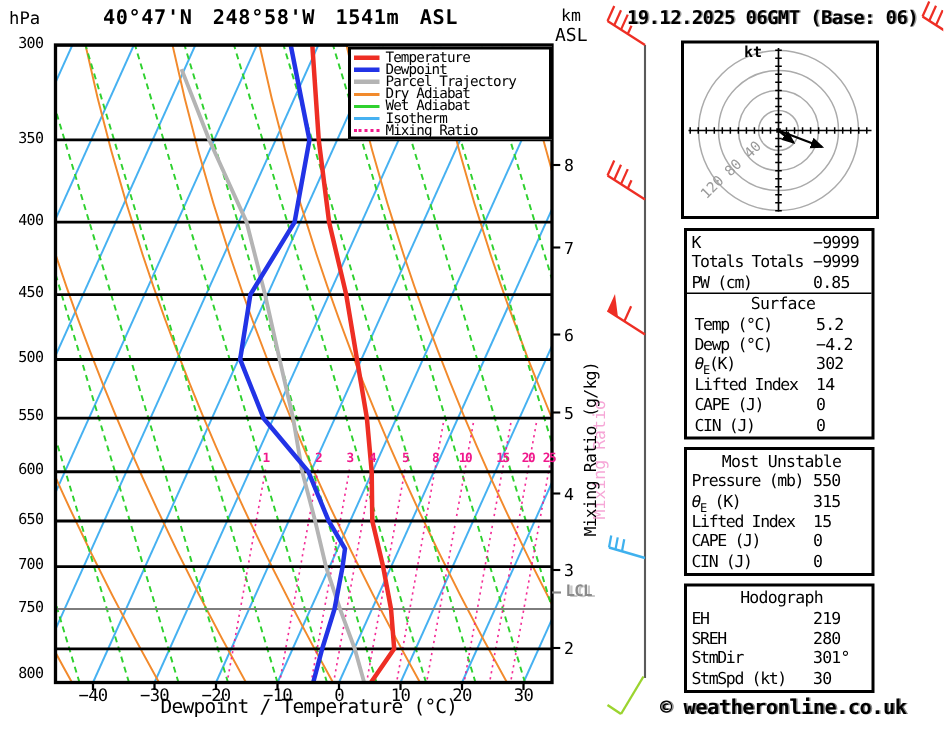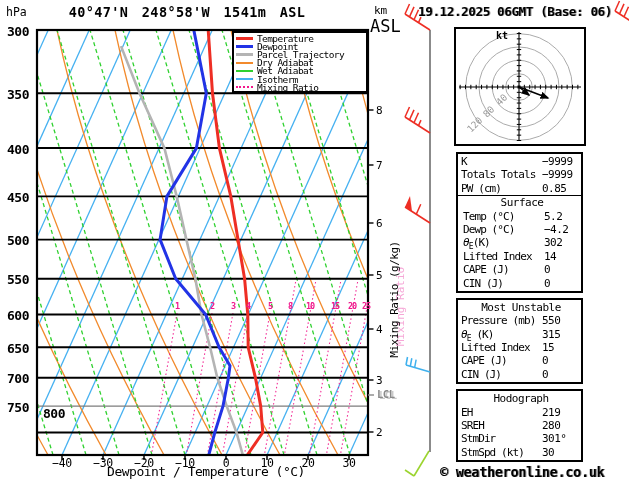--- a/index.html
+++ b/index.html
@@ -1,26 +1,26 @@
 <!DOCTYPE html>
 <html><head>
 <meta charset="utf-8">
 <style>
   html,body{margin:0;padding:0;background:#fff;}
   body{font-family:"DejaVu Sans Mono",monospace;color:#000;}
   .stage{position:relative;width:629px;height:486px;background:#fff;overflow:hidden;}
   .abs{position:absolute;}
   svg{position:absolute;left:0;top:0;}
-  .ptick{width:27px;text-align:left;font-size:13px;letter-spacing:-0.5px;font-weight:bold;}
+  .ptick{width:27px;text-align:center;font-size:10px;letter-spacing:-0.5px;}
   .xtick{width:34px;text-align:center;font-size:11.5px;letter-spacing:-0.5px;}
   .ktick{font-size:11px;}
   .mtick{font-size:8.5px;font-weight:bold;color:#f0188c;width:16px;text-align:center;letter-spacing:-1px;}
   #hpa-label{left:6px;top:5px;font-size:11.5px;}
   #km-label{left:374px;top:4px;font-size:11px;}
-  #asl-label{left:370px;top:16px;font-size:17px;}
+  #asl-label{left:370px;top:16px;font-size:12px;}
   #station-title{left:37px;top:4px;width:300px;text-align:center;font-weight:bold;font-size:13.5px;letter-spacing:0.4px;word-spacing:5px;}
   #date-title{left:402px;top:4px;width:226px;text-align:center;font-weight:bold;font-size:12.6px;letter-spacing:-0.4px;text-shadow:1px 0 0 rgba(0,0,0,0.4);white-space:nowrap;}
   #xaxis-title{left:96px;top:464px;width:220px;text-align:center;font-size:13px;letter-spacing:-0.5px;white-space:nowrap;}
   #mix-echo{left:345px;top:300px;width:110px;transform:rotate(-90deg);transform-origin:center;color:#f6a7d7;font-size:11px;text-align:center;white-space:nowrap;}
   #mix-label{left:314px;top:293px;width:160px;transform:rotate(-90deg);transform-origin:center;font-size:11px;letter-spacing:-0.5px;text-align:center;white-space:nowrap;}
   #lcl-label{left:377px;top:388px;font-size:10.5px;color:#8a8a8a;font-weight:bold;letter-spacing:-0.5px;text-shadow:2px 1px 0 #c9c9c9;}
   #kt-label{left:459px;top:30px;font-size:10px;font-weight:600;padding-left:37px;}
   #footer{left:440px;top:464px;width:196px;font-weight:bold;font-size:13.5px;letter-spacing:-0.3px;text-shadow:1px 0 0 #888;white-space:nowrap;}
   #legend{left:232px;top:31px;width:136px;height:62px;border:2px solid #000;background:#fff;box-sizing:border-box;padding:1px 0 12px 2px;}
   .lrow{display:flex;align-items:center;height:8.2px;}
@@ -237,21 +237,21 @@
   <div class="abs ptick" style="left: 7px; top: 23.5px;">300</div>
       <div class="abs ptick" style="left: 7px; top: 86.7647px;">350</div>
       <div class="abs ptick" style="left: 7px; top: 141.567px;">400</div>
       <div class="abs ptick" style="left: 7px; top: 189.906px;">450</div>
       <div class="abs ptick" style="left: 7px; top: 233.147px;">500</div>
       <div class="abs ptick" style="left: 7px; top: 272.263px;">550</div>
       <div class="abs ptick" style="left: 7px; top: 307.973px;">600</div>
       <div class="abs ptick" style="left: 7px; top: 340.824px;">650</div>
       <div class="abs ptick" style="left: 7px; top: 371.238px;">700</div>
       <div class="abs ptick" style="left: 7px; top: 399.553px;">750</div>
-      <div class="abs ptick" style="left: 7px; top: 406px; margin-left: 36px;">800</div>
+      <div class="abs ptick" style="left: 7px; top: 444px;">800</div>
       <div class="abs xtick" style="left: 45px; top: 456px;">−40</div>
       <div class="abs xtick" style="left: 86px; top: 456px;">−30</div>
       <div class="abs xtick" style="left: 127px; top: 456px;">−20</div>
       <div class="abs xtick" style="left: 168px; top: 456px;">−10</div>
       <div class="abs xtick" style="left: 209px; top: 456px;">0</div>
       <div class="abs xtick" style="left: 250px; top: 456px;">10</div>
       <div class="abs xtick" style="left: 291px; top: 456px;">20</div>
       <div class="abs xtick" style="left: 332px; top: 456px;">30</div>
       <div class="abs ktick" style="left: 376px; top: 103.5px;">8</div>
       <div class="abs ktick" style="left: 376px; top: 158.5px;">7</div>

